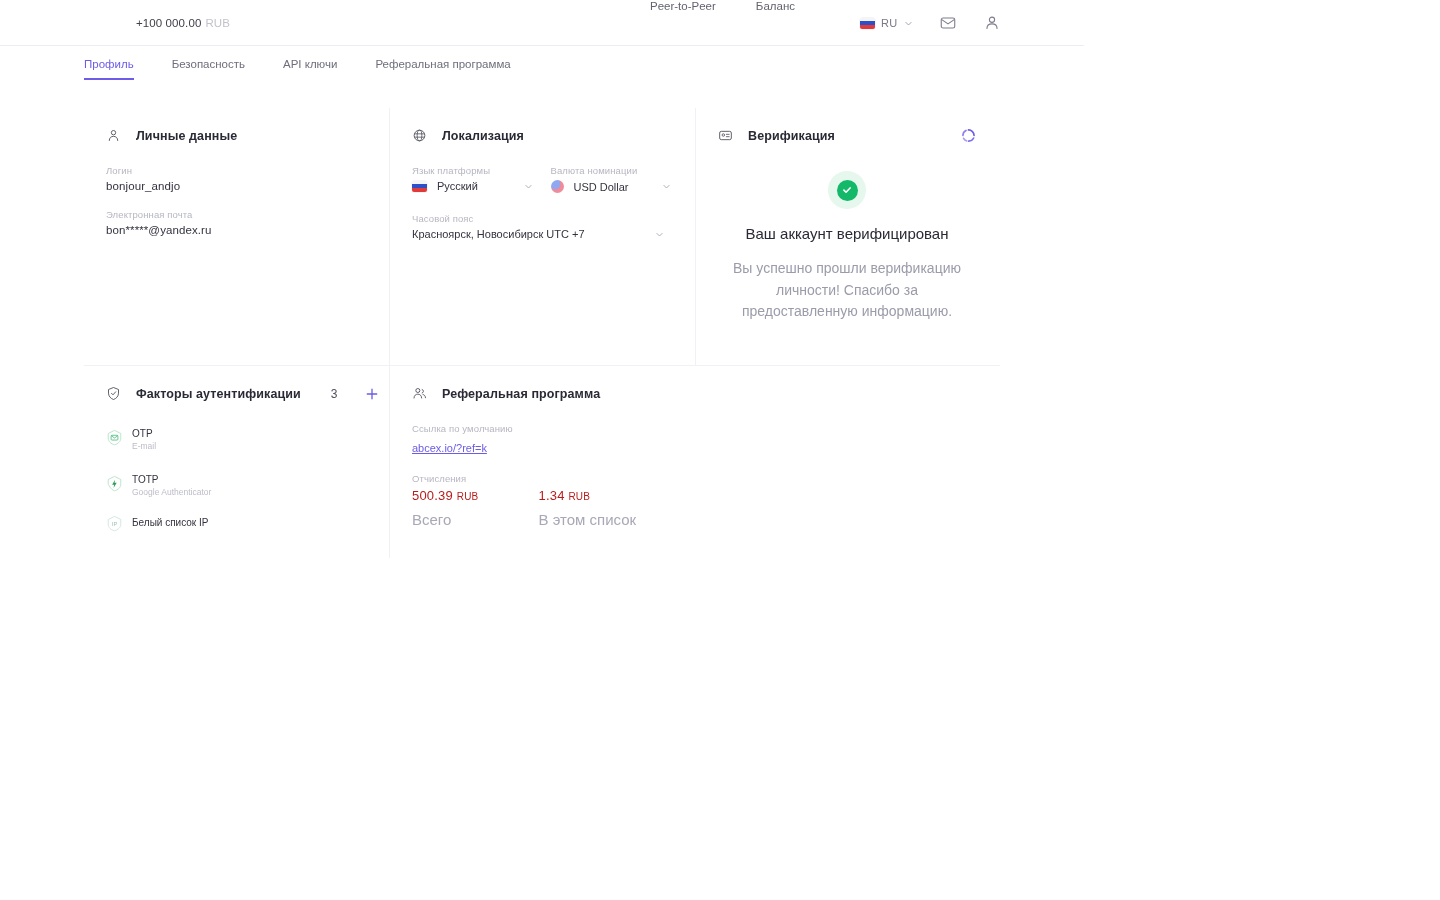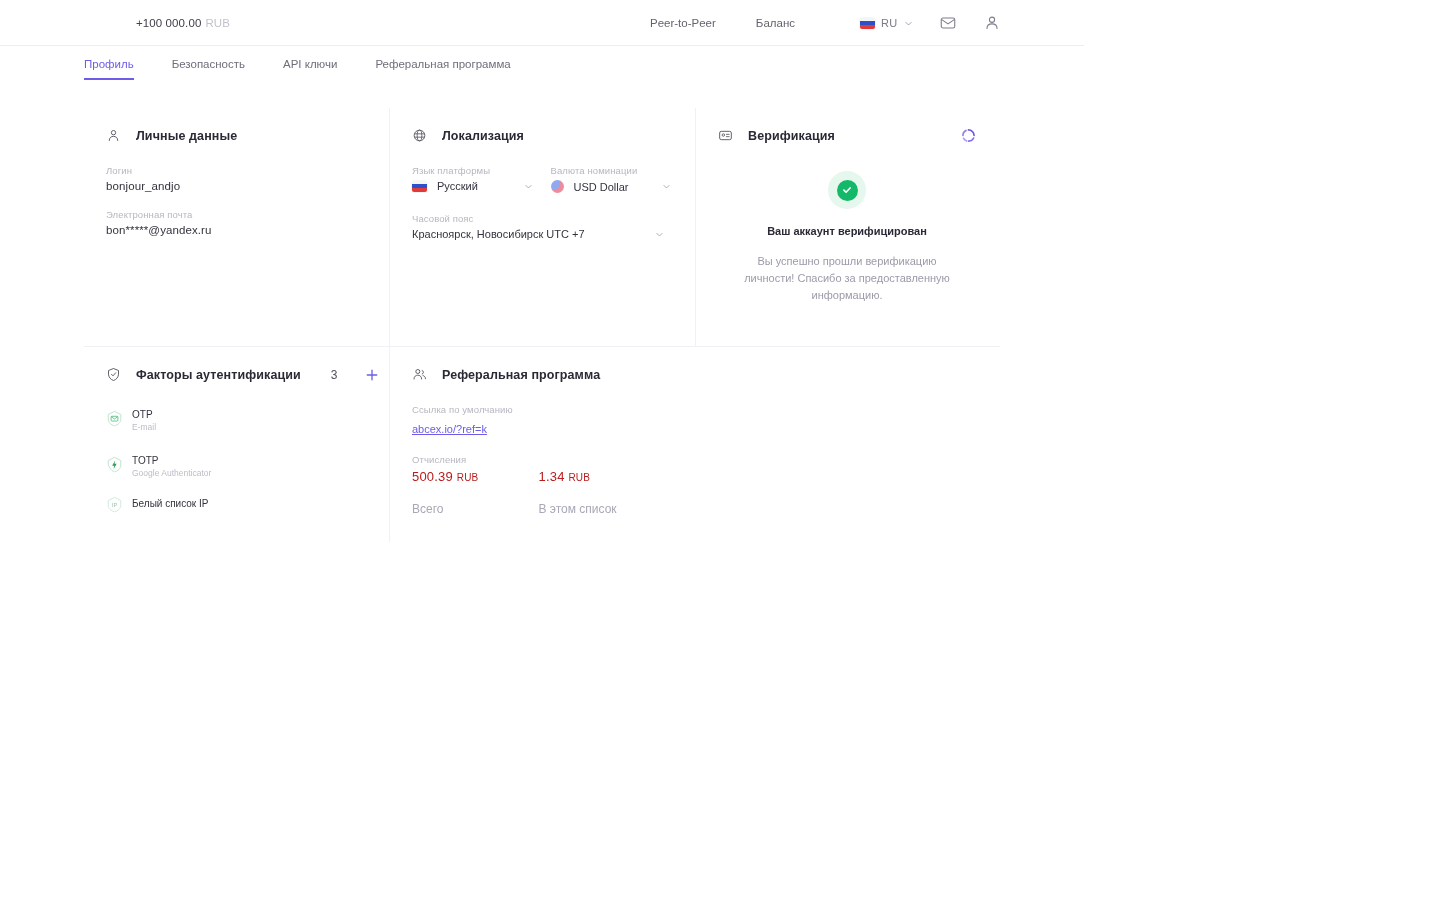--- a/index.html
+++ b/index.html
@@ -20,21 +20,21 @@
   }
   .balance {
     position: absolute; left: 136px; top: 17px;
     font-size: 11.5px; letter-spacing: .1px; white-space: nowrap;
   }
   .balance .amt { color: #40404c; font-weight: 500; }
   .balance .cur { color: #c2c2cc; margin-left: 4px; font-weight: 400; }
 
   .topnav {
     position: absolute; left: 650px; top: 0; height: 46px;
-    display: flex; align-items: center; gap: 40px;
+    display: flex; gap: 40px;
   }
   .topnav a {
     font-size: 11.5px; color: #63636f; text-decoration: none; white-space: nowrap;
   }
 
   .toprt {
     position: absolute; left: 860px; top: 0; height: 46px;
     display: flex; align-items: center; gap: 26px;
   }
   .lang { display: flex; align-items: center; gap: 6px; cursor: pointer; }
@@ -131,44 +131,44 @@
     width: 38px; height: 38px; margin: 0 auto 16px;
     border-radius: 50%; background: #e6f7ee;
     display: flex; align-items: center; justify-content: center;
   }
   .check-core {
     width: 21px; height: 21px; border-radius: 50%;
     background: #13b869; display: flex; align-items: center; justify-content: center;
   }
   .check-core svg { display: block; }
   .verif-title {
-    font-size: 11px; font-weight: 700; color: #2a2a36; margin-bottom: 7px;
+    font-size: 15px; font-weight: 400; color: #2a2a36; margin-bottom: 7px;
   }
   .verif-desc {
-    font-size: 11px; color: #9b9baa; line-height: 1.55; max-width: 232px; margin: 16px auto;
+    font-size: 14px; color: #9b9baa; line-height: 1.55; max-width: 232px; margin: 16px auto;
   }
 
   
   .fa-list { display: flex; flex-wrap: wrap; row-gap: 17px; }
   .fa-item { display: flex; align-items: center; gap: 9px; width: 140px; }
   .fa-ic { width: 17px; height: 17px; flex: 0 0 auto; }
   .fa-ic svg { display: block; }
   .fa-name { font-size: 10px; color: #33333f; line-height: 1.25; white-space: nowrap; }
   .fa-sub { font-size: 8.5px; color: #bcbcc8; line-height: 1.3; white-space: nowrap; }
   .fa-item.full { width: 100%; }
 
   
   .ref-link {
     font-size: 11px; color: #6c5ce7; text-decoration: underline;
     cursor: pointer; white-space: nowrap;
   }
   .earn-row { display: flex; gap: 60px; margin-top: 2px; }
   .earn-amt { font-size: 13px; color: #b91c1c; letter-spacing: .2px; white-space: nowrap; }
   .earn-amt .u { font-size: 10px; }
-  .earn-cap { font-size: 12px; color: #a8a8b6; margin-top: 18px; white-space: nowrap; }
+  .earn-cap { font-size: 15px; color: #a8a8b6; margin-top: 8px; white-space: nowrap; }
 </style>
 </head>
 <body>
 
 <div class="topbar"></div>
 
 <div class="balance">
   <span class="amt">+100 000.00</span><span class="cur">RUB</span>
 </div>
 

